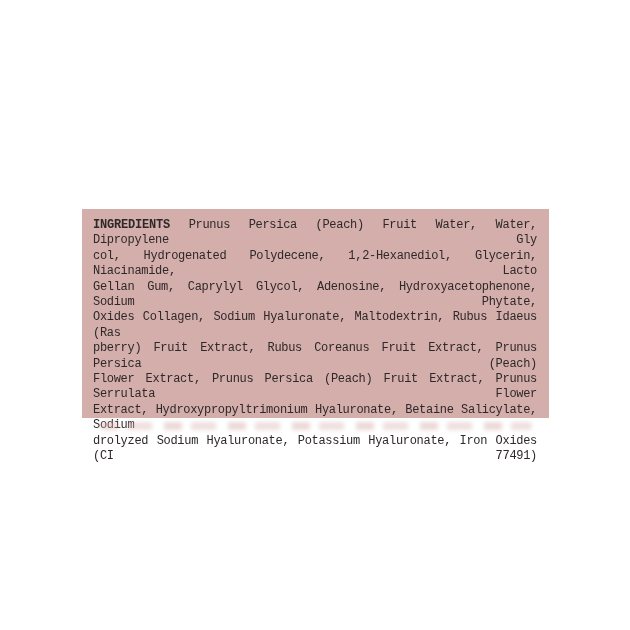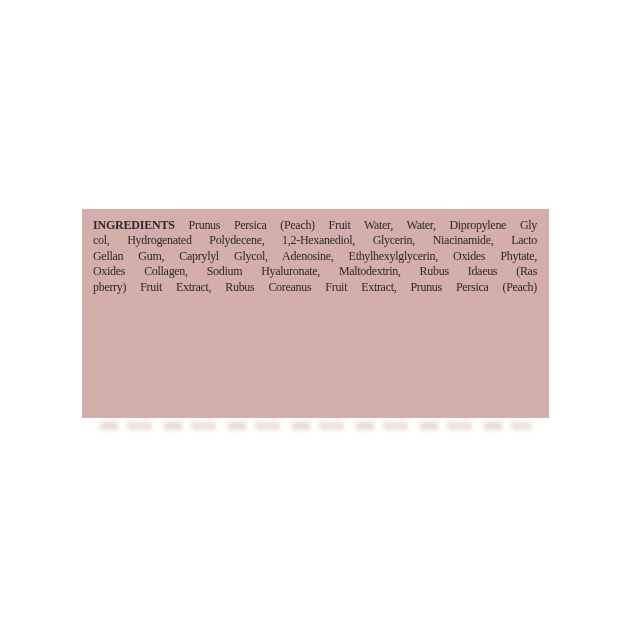--- a/index.html
+++ b/index.html
@@ -6,21 +6,21 @@
     margin: 0;
     padding: 0;
     background: #ffffff;
   }
   .canvas {
     position: relative;
     width: 630px;
     height: 590px;
     background: #ffffff;
     overflow: hidden;
-    font-family: Liberation Serif, serif;
+    font-family: Liberation Mono, monospace;
     border-radius: 29px;
   }
   .label-box {
     position: absolute;
     left: 82px;
     top: 209px;
     width: 467px;
     height: 209px;
     box-sizing: border-box;
     padding: 9px 12px 0 11px;
@@ -59,20 +59,23 @@
   }
 </style>
 </head>
 <body>
 
 <div class="canvas">
 
   <div class="label-box">
     <div class="line"><span class="heading">INGREDIENTS</span> <span>Prunus Persica (Peach) Fruit Water, Water, Dipropylene Gly</span></div>
     <div class="line">col, Hydrogenated Polydecene, 1,2-Hexanediol, Glycerin, Niacinamide, Lacto</div>
-    <div class="line">Gellan Gum, Caprylyl Glycol, Adenosine, Ethylhexylglycerin, Oxides Phytate,</div>
+    <div class="line">Gellan Gum, Caprylyl Glycol, Adenosine, Hydroxyacetophenone, Sodium Phytate,</div>
     <div class="line">Oxides Collagen, Sodium Hyaluronate, Maltodextrin, Rubus Idaeus (Ras</div>
     <div class="line">pberry) Fruit Extract, Rubus Coreanus Fruit Extract, Prunus Persica (Peach)</div>
+    <div class="line">Flower Extract, Prunus Persica (Peach) Fruit Extract, Prunus Serrulata Flower</div>
+    <div class="line">Extract, Hydroxypropyltrimonium Hyaluronate, Betaine Salicylate, Sodium</div>
+    <div class="line">drolyzed Sodium Hyaluronate, Potassium Hyaluronate, Iron Oxides (CI 77491)</div>
   </div>
 
   <div class="ghost-row"></div>
 
 </div>
 
 </body></html>

